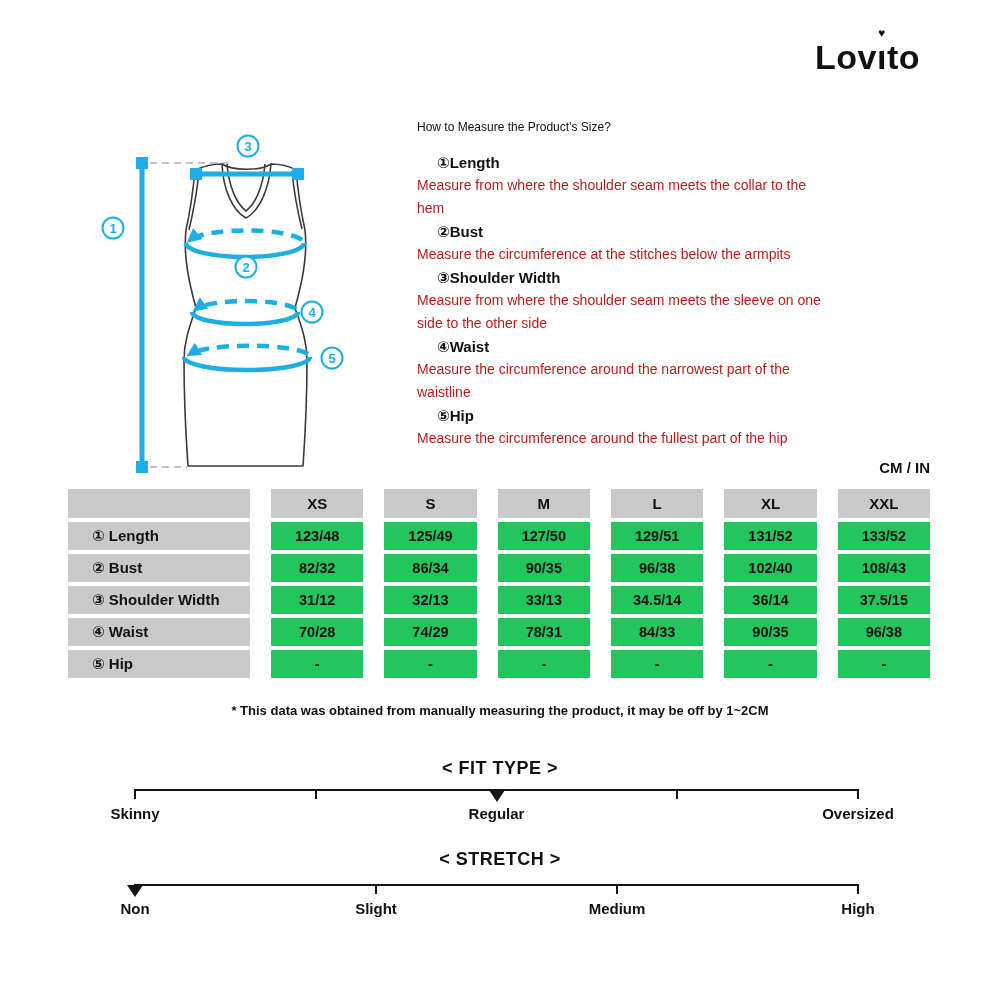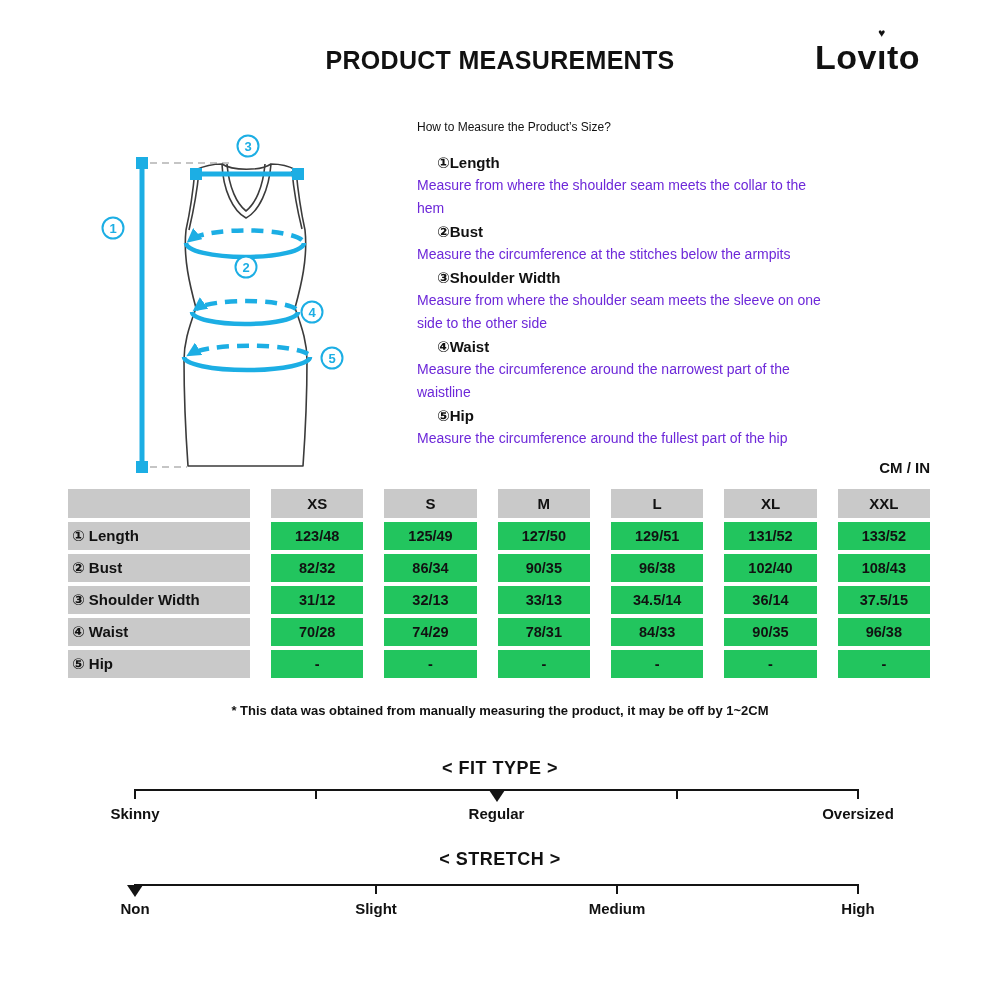--- a/index.html
+++ b/index.html
@@ -14,31 +14,31 @@
   .brand .heart{position:absolute;left:50%;transform:translateX(-50%);top:-12px;
                 font-size:12px;font-weight:400;}
 
   
   svg.diagram{position:absolute;left:75px;top:115px;}
 
   
   .howto{position:absolute;left:417px;top:120px;width:470px;}
   .howto h2{margin:0 0 17px 0;font-size:12px;font-weight:400;}
   .item-head{font-size:15px;font-weight:800;line-height:23px;margin-left:20px;}
-  .item-desc{font-size:14px;color:#6d28d9;line-height:23px;width:420px;}
+  .item-desc{font-size:14px;color:#b91c1c;line-height:23px;width:420px;}
 
   
   .units{position:absolute;top:459px;right:70px;font-size:15px;font-weight:800;}
   .sizetable{position:absolute;left:68px;top:489px;width:862px;display:grid;
              grid-template-columns:182px repeat(6,1fr);
              grid-template-rows:29px repeat(5,28px);gap:4px 21px;}
   .cell{display:flex;align-items:center;justify-content:center;
         background:#22c55e;font-size:14.5px;font-weight:700;}
   .cell.head{background:#c9c9c9;font-size:15px;}
-  .cell.rowlabel{background:#c9c9c9;justify-content:flex-start;padding-left:4px;font-size:15px;}
+  .cell.rowlabel{background:#c9c9c9;justify-content:flex-start;padding-left:24px;font-size:15px;}
 
   
   .footnote{position:absolute;top:703px;left:0;width:100%;text-align:center;
             font-size:13px;font-weight:700;}
 
   
   .scale-title{position:absolute;left:0;width:100%;text-align:center;
                font-size:18px;font-weight:800;letter-spacing:.5px;}
   #fit-title{top:758px;} #stretch-title{top:849px;}
   .scale{position:absolute;left:135px;width:723px;height:2px;background:#141414;}
@@ -48,21 +48,20 @@
           border-left:8px solid transparent;border-right:8px solid transparent;
           border-top:12px solid #141414;}
   .slabel{position:absolute;top:16px;transform:translateX(-50%);
           font-size:15px;font-weight:700;white-space:nowrap;}
 </style>
 </head>
 <body>
 
 <div id="page">
 
-  <div class="title">PRODUCT MEASUREMENTS</div>
 
   <div class="brand"><span>Lov</span><span class="idot"><span>ı</span><span class="heart">♥</span></span><span>to</span></div>
 
   <svg class="diagram" width="330" height="365" viewBox="75 115 330 365">
     <defs>
       <marker id="arr" viewBox="0 0 10 10" refX="7" refY="5" markerWidth="3.2" markerHeight="3.2" orient="auto">
         <path d="M0,0 L10,5 L0,10 Z" fill="#1CAEE4"></path>
       </marker>
     </defs>
 

